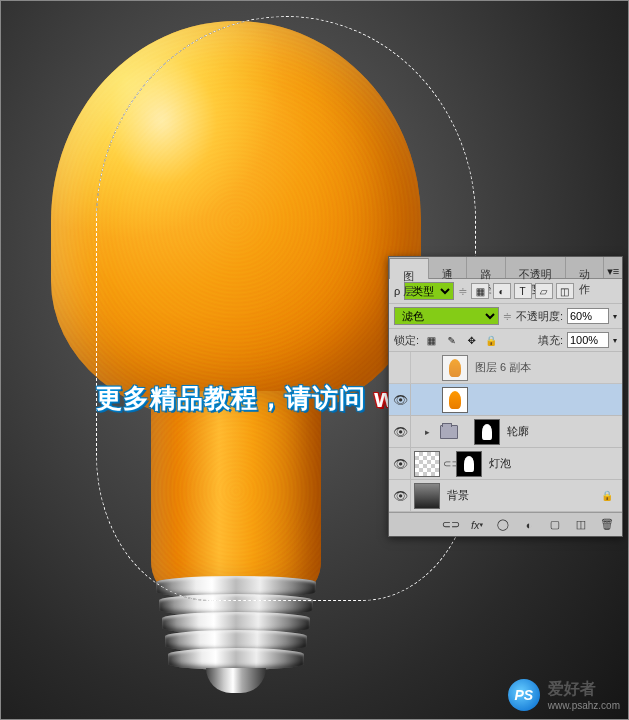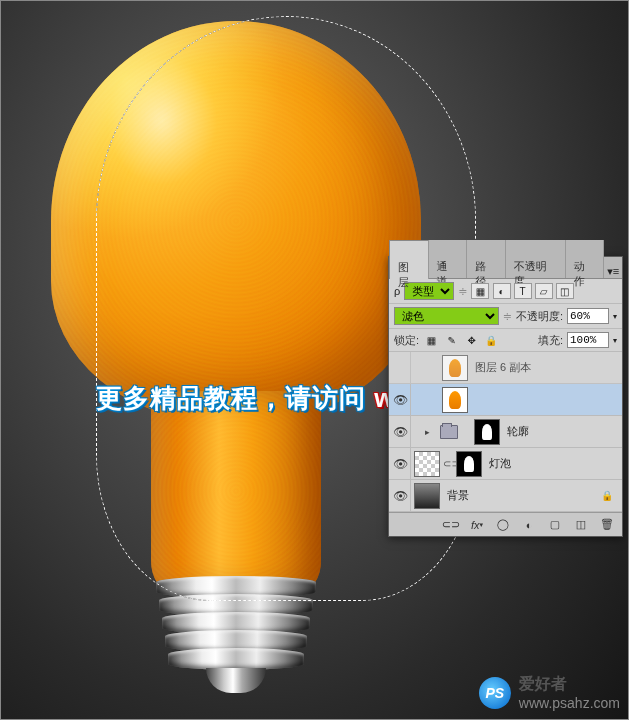--- a/index.html
+++ b/index.html
@@ -137,21 +137,21 @@
       justify-content: center;
       font-style: italic;
     }
     .logo-text {
       color: #555;
       font-size: 16px;
       font-weight: bold;
     }
     .logo-sub {
       color: #888;
-      font-size: 14px;
+      font-size: 10px;
     }
 
     
     .layers-panel {
       position: absolute;
       right: 5px;
       top: 255px;
       width: 235px;
       background: #d4d4d4;
       border: 1px solid #5a5a5a;
@@ -160,27 +160,28 @@
       color: #222;
     }
     .panel-tabs {
       display: flex;
       background: #b8b8b8;
       border-bottom: 1px solid #888;
       height: 22px;
       align-items: flex-end;
     }
     .panel-tab {
-      padding: 19px 8px;
+      padding: 10px 8px;
       color: #333;
       cursor: pointer;
       border-right: 1px solid #999;
       background: #b8b8b8;
       height: 21px;
       line-height: 15px;
+      text-align: center;
     }
     .panel-tab.active {
       background: #d4d4d4;
       border-top: 1px solid #888;
       border-left: 1px solid #888;
       position: relative;
       top: 1px;
     }
     .panel-menu-btn {
       margin-left: auto;
@@ -215,21 +216,20 @@
       cursor:pointer;
     }
     .panel-label { color: #333; }
     .opacity-input, .fill-input {
       width: 42px;
       border: 1px solid #888;
       background: #fff;
       font-size: 11px;
       padding: 1px 2px;
       text-align: left;
-      font-family: Liberation Mono, monospace;
     }
     .lock-icons span {
       display: inline-flex;
       width: 17px;
       height: 15px;
       align-items: center;
       justify-content: center;
       font-size: 10px;
       cursor:pointer;
     }

